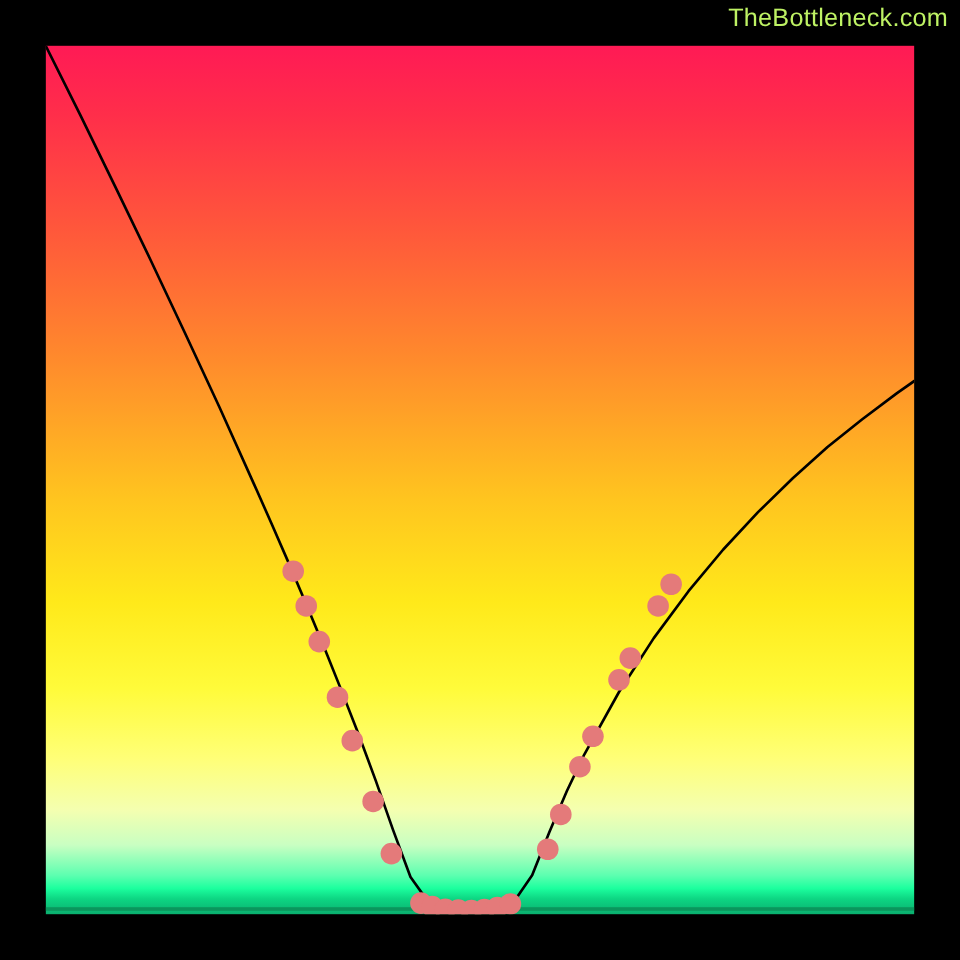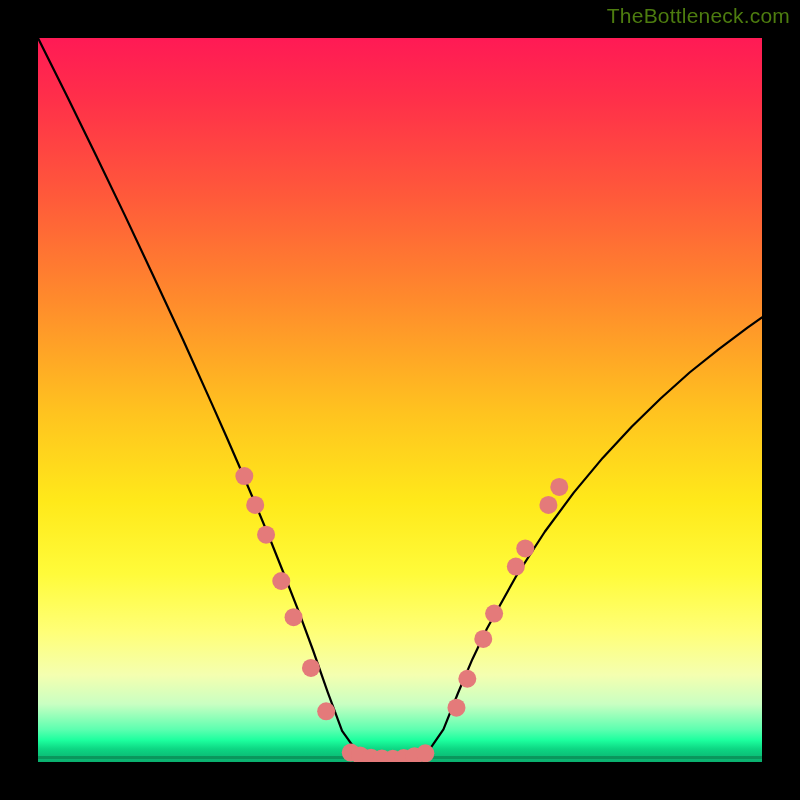--- a/index.html
+++ b/index.html
@@ -58,21 +58,21 @@
   svg.overlay {
     position: absolute;
     inset: 0;
     width: 724px;
     height: 724px;
   }
   .watermark {
     position: absolute;
     top: 4px;
     right: 10px;
-    color: #4d7c0f;
+    color: #bef264;
     font-size: 21px;
     font-weight: 400;
     letter-spacing: 0.2px;
     user-select: none;
   }
 </style>
 </head>
 <body>
 
 <div class="stage">

